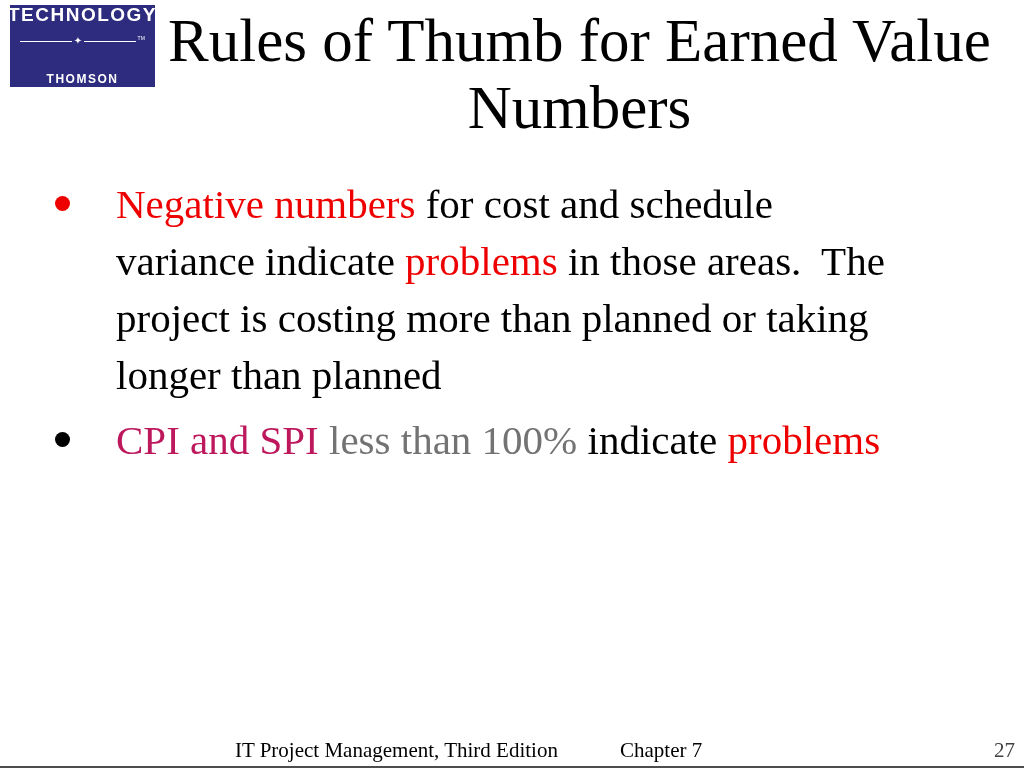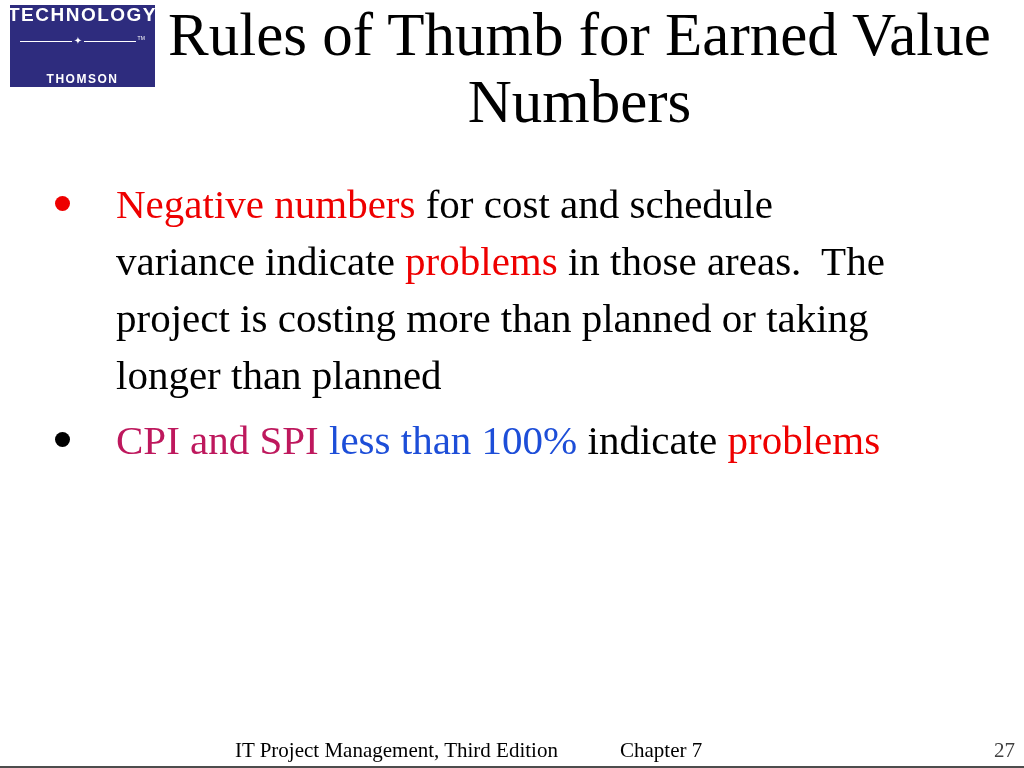--- a/index.html
+++ b/index.html
@@ -37,21 +37,21 @@
   .star { font-size: 10px; color: #ffffff; margin: 0 2px; line-height: 10px; }
   .tm { font-size: 5px; margin-left: 2px; align-self: flex-start; line-height: 5px; }
   .logo-line3 { font-size: 12px; font-weight: bold; letter-spacing: 1.5px; margin-top: 12px; line-height: 19px; }
 
   
   .title {
     position: absolute;
     left: 145px; top: 0;
     width: 869px;
     margin: 0;
-    padding-top: 1px;
+    padding-top: 7px;
     text-align: center;
     font-size: 61px;
     line-height: 67px;
     font-weight: normal;
     color: #000000;
   }
 
   
   .content {
     position: absolute;
@@ -109,21 +109,21 @@
 
   <h1 class="title"><span>Rules of Thumb for Earned Value</span><br><span>Numbers</span></h1>
 
   <div class="content">
     <div class="bullet-item">
       <span class="dot" style="background-color: rgb(238, 0, 0);"></span>
       <div class="bullet-text"><span style="color: rgb(238, 0, 0);">Negative numbers </span><span style="color: rgb(0, 0, 0);">for cost and schedule</span><br><span style="color: rgb(0, 0, 0);">variance indicate </span><span style="color: rgb(238, 0, 0);">problems</span><span style="color: rgb(0, 0, 0);"> in those areas.  The</span><br><span style="color: rgb(0, 0, 0);">project is costing more than planned or taking</span><br><span style="color: rgb(0, 0, 0);">longer than planned</span></div>
     </div>
     <div class="bullet-item">
       <span class="dot" style="background-color: rgb(0, 0, 0);"></span>
-      <div class="bullet-text"><span style="color: #be185d;">CPI and SPI </span><span style="color: #1d4ed8;">less than 100%</span><span style="color: rgb(0, 0, 0);"> indicate </span><span style="color: rgb(238, 0, 0);">problems</span></div>
+      <div class="bullet-text"><span style="color: #be185d;">CPI and SPI </span><span style="color: #737373;">less than 100%</span><span style="color: rgb(0, 0, 0);"> indicate </span><span style="color: rgb(238, 0, 0);">problems</span></div>
     </div>
   </div>
 
   <span class="footer-book">IT Project Management, Third Edition</span>
   <span class="footer-chapter">Chapter 7</span>
   <span class="footer-page">27</span>
 
   <div class="bottom-line"></div>
 </div>
 

